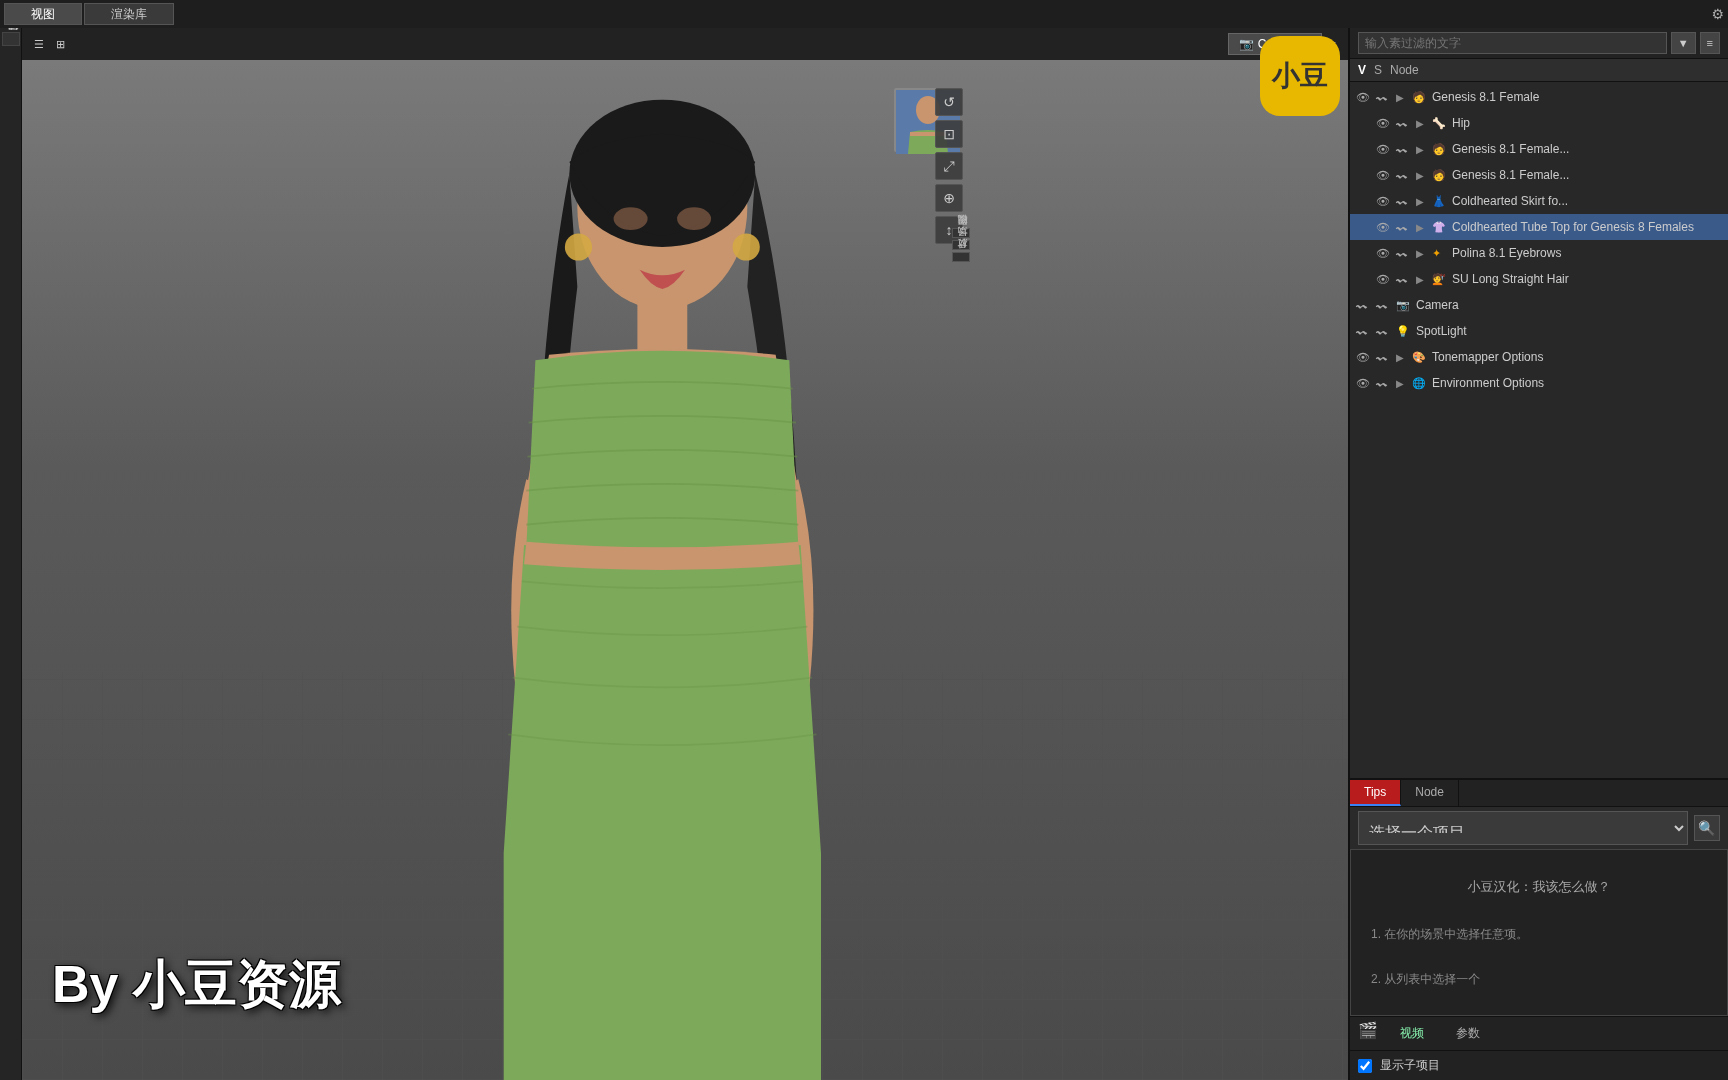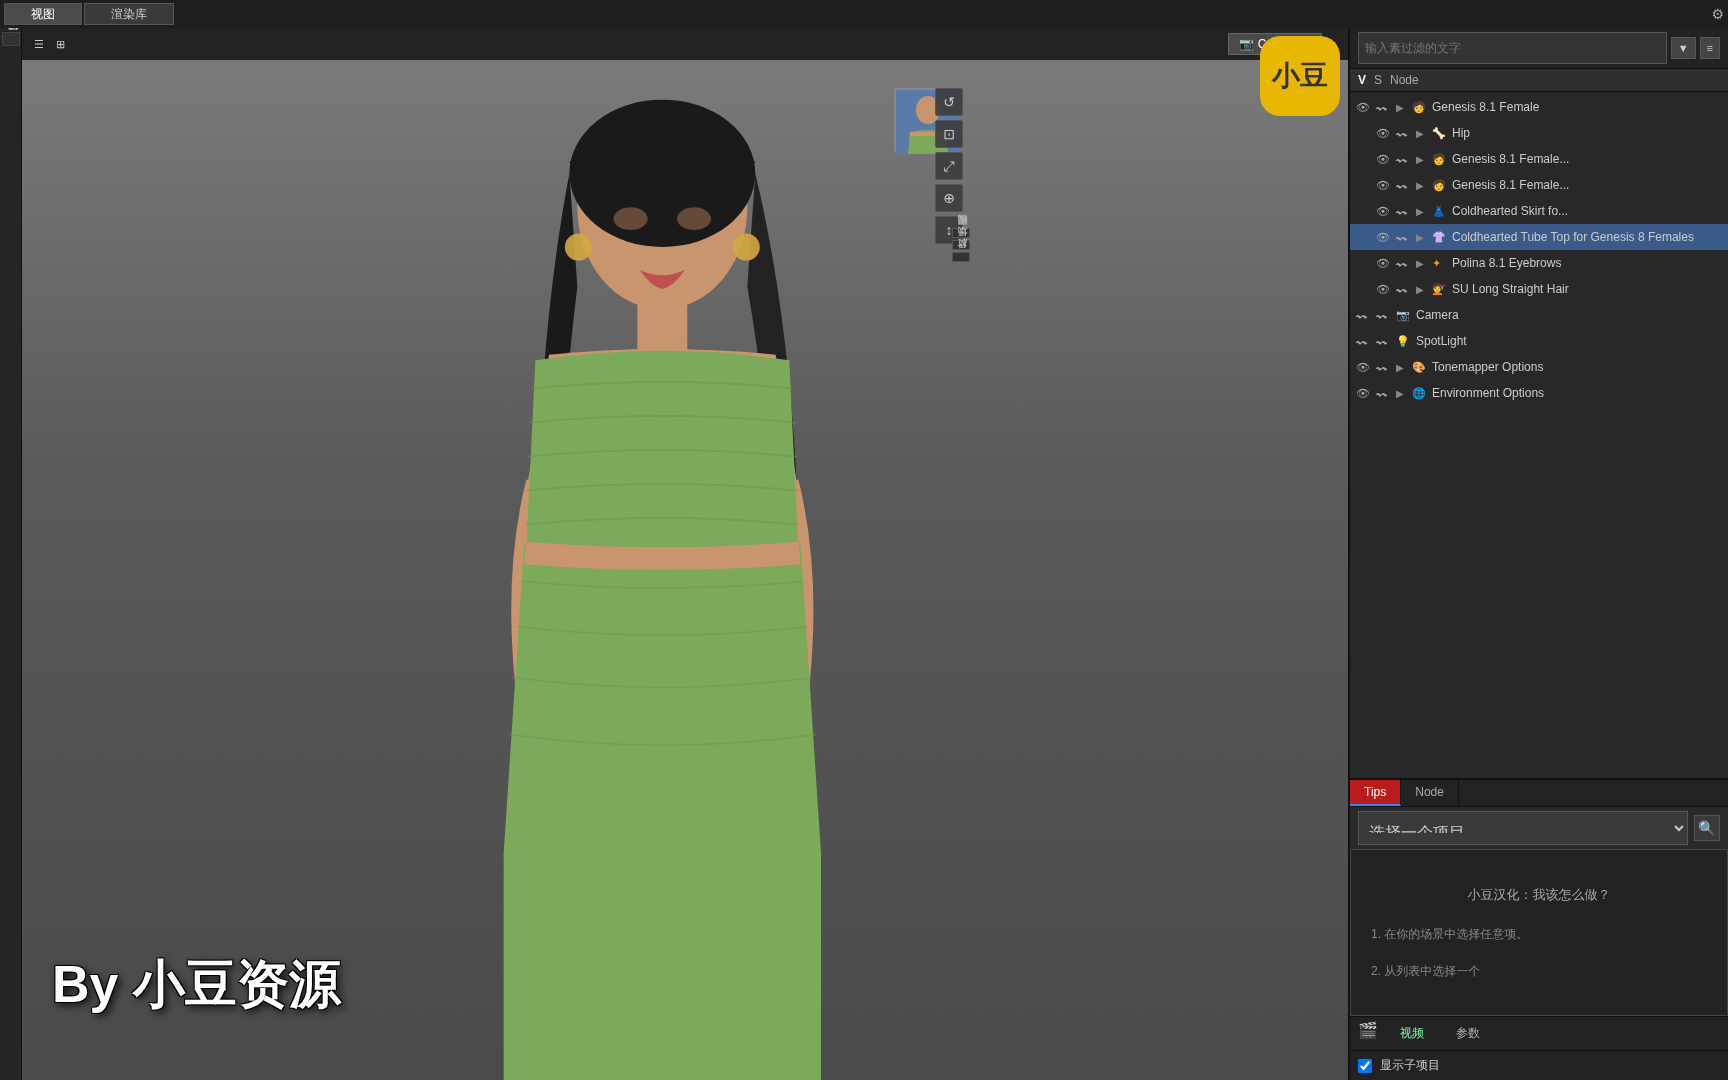--- a/index.html
+++ b/index.html
@@ -214,21 +214,21 @@
       border-bottom: 1px solid #111;
       gap: 4px;
     }
     .scene-search {
       flex: 1;
       background: #333;
       border: 1px solid #555;
       color: #ccc;
       padding: 3px 6px;
       font-size: 12px;
-      height: 32px;
+      height: 22px;
     }
     .scene-header-btn {
       background: #444;
       border: 1px solid #555;
       color: #ccc;
       padding: 2px 6px;
       font-size: 11px;
       cursor: pointer;
       height: 22px;
     }
@@ -320,21 +320,21 @@
     }
 
     .content-area {
       flex: 1;
       background: #222;
       border: 1px solid #444;
       display: flex;
       flex-direction: column;
       align-items: center;
       justify-content: center;
-      gap: 20px;
+      gap: 28px;
       padding: 10px;
     }
 
     .tips-text {
       color: #aaa;
       font-size: 13px;
       text-align: center;
       line-height: 1.6;
     }
     .tips-text-secondary {

